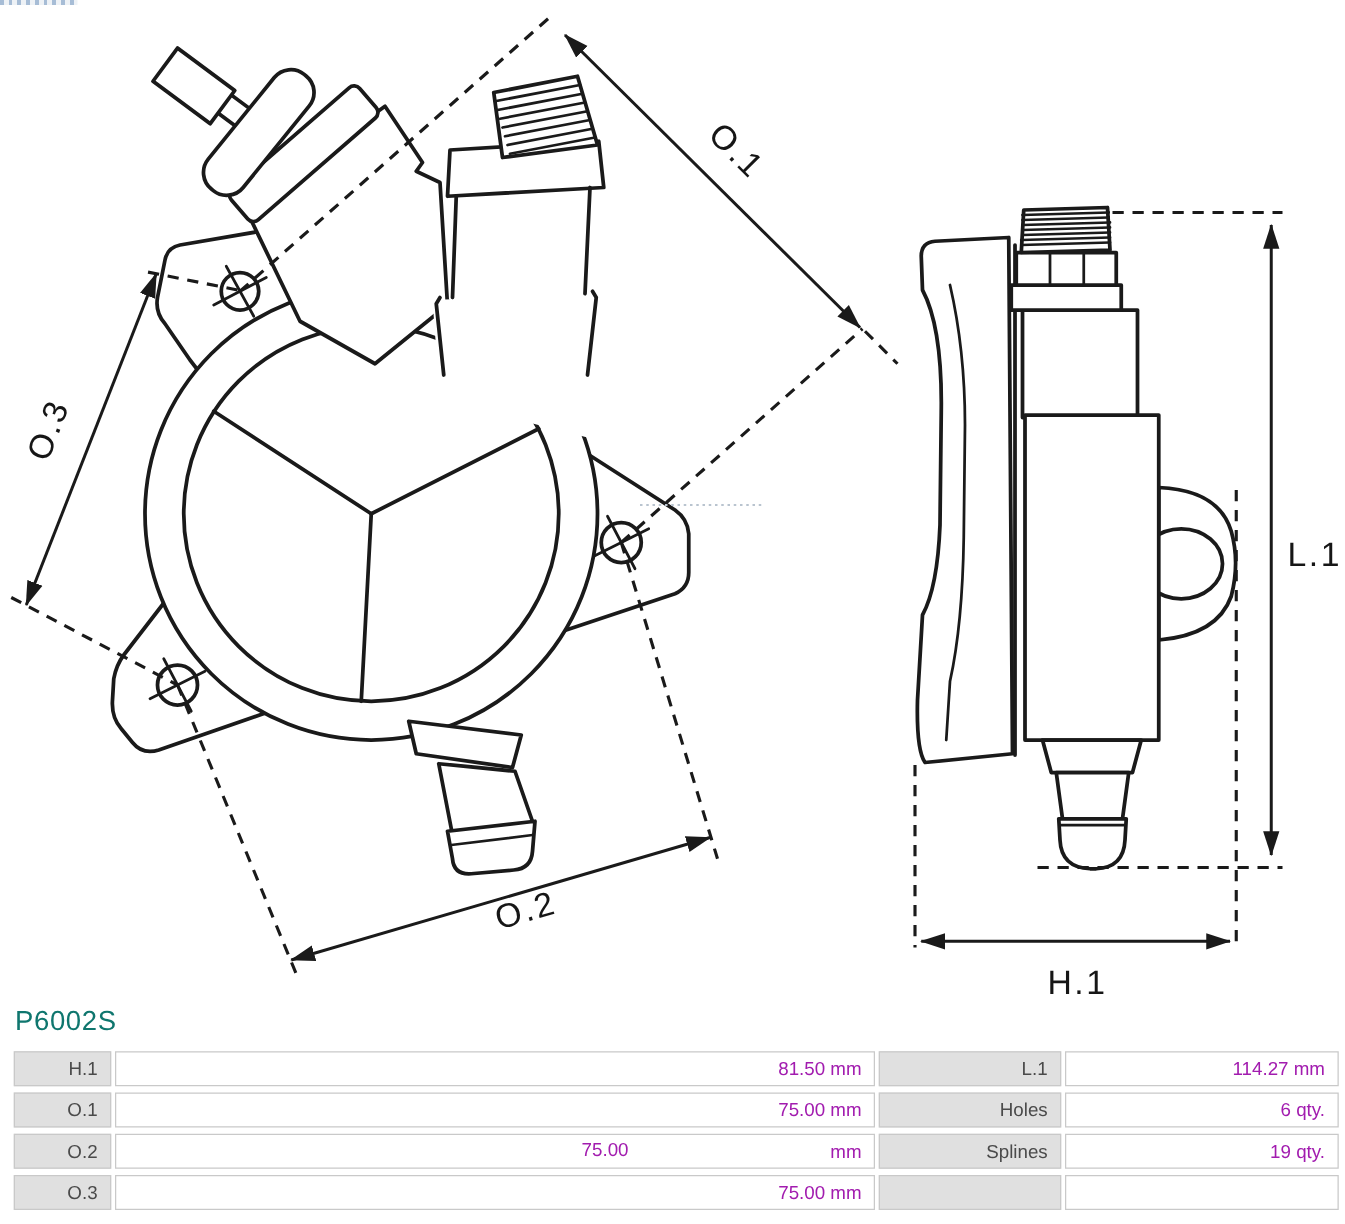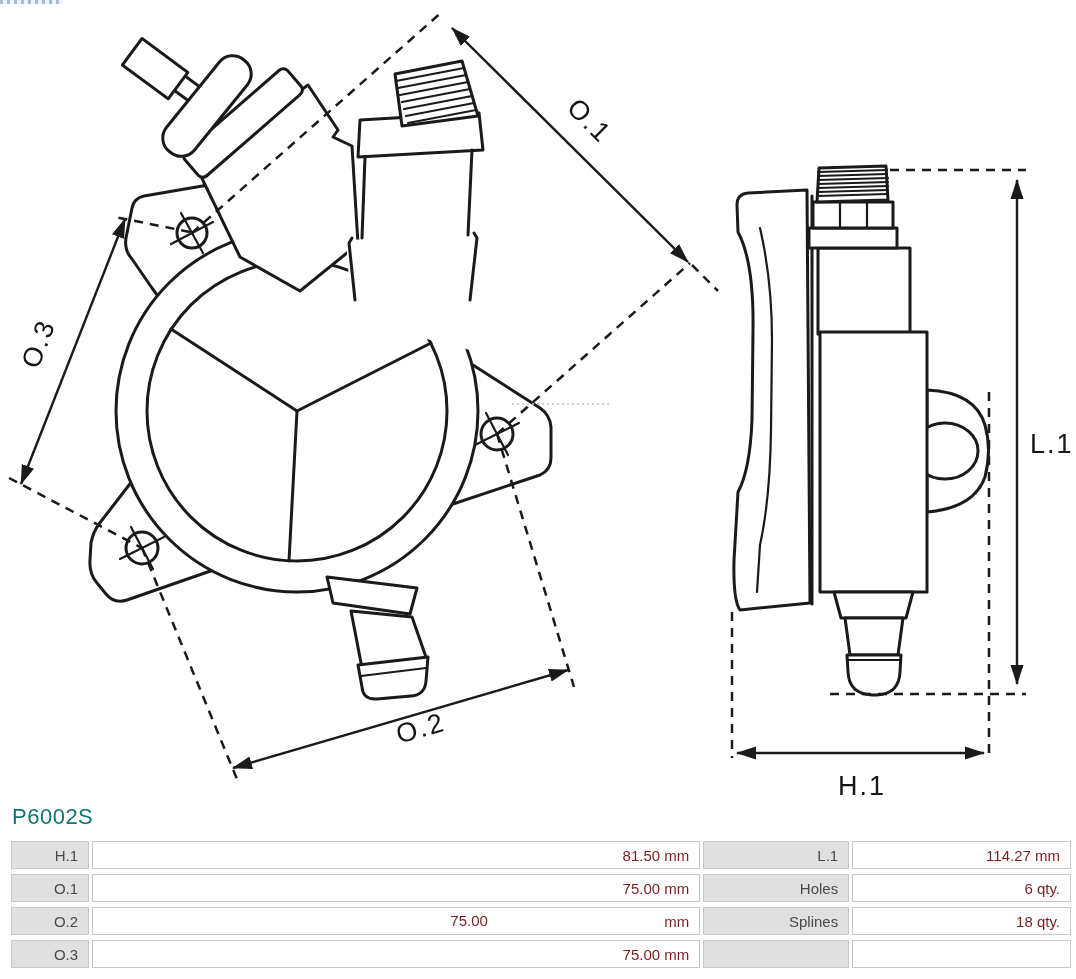--- a/index.html
+++ b/index.html
@@ -19,22 +19,22 @@
   .faint{fill:none;stroke:#b9c4cf;stroke-width:1.5;stroke-dasharray:2 3;}
   .dimlabel{font-family:"Liberation Sans",sans-serif;font-size:27px;fill:#161616;
      letter-spacing:2px;}
   #part-number{position:absolute;left:12px;top:804px;font-size:22px;color:#0f766e;
      letter-spacing:.5px;}
   #spec-table{position:absolute;left:8px;top:836px;width:1066px;border-collapse:separate;
      border-spacing:3px 5px;font-size:15px;table-layout:fixed;}
   #spec-table td{border:1px solid #c9c9c9;height:26px;padding:0 10px;vertical-align:middle;
      background:#fff;overflow:hidden;white-space:nowrap;}
   #spec-table td.lbl{background:#e0e0e0;color:#4a4a4a;text-align:right;}
-  #spec-table td.val{color:#7f1d1d;text-align:right;position:relative;}
-  .center-num{position:absolute;left:336px;top:0;width:80px;height:26px;line-height:26px;
+  #spec-table td.val{color:#a21caf;text-align:right;position:relative;}
+  .center-num{position:absolute;left:351px;top:0;width:80px;height:26px;line-height:26px;
      text-align:center;}
   col.c-lbl1{width:76px;} col.c-val1{width:592px;} col.c-lbl2{width:142px;} col.c-val2{width:213px;}
 </style>
 </head>
 <body>
 
 <div id="stage">
 
   <div id="edge-artifact"></div>
 
@@ -186,21 +186,21 @@
         <td class="lbl">Holes</td>
         <td class="val">6 qty.</td>
       </tr>
       <tr>
         <td class="lbl">O.2</td>
         <td class="val">
           <span class="center-num">75.00</span>
           <span>mm</span>
         </td>
         <td class="lbl">Splines</td>
-        <td class="val">18 qty.</td>
+        <td class="val">19 qty.</td>
       </tr>
       <tr>
         <td class="lbl">O.3</td>
         <td class="val">75.00 mm</td>
         <td class="lbl"></td>
         <td class="val"></td>
       </tr>
     </tbody>
   </table>
 </div>

